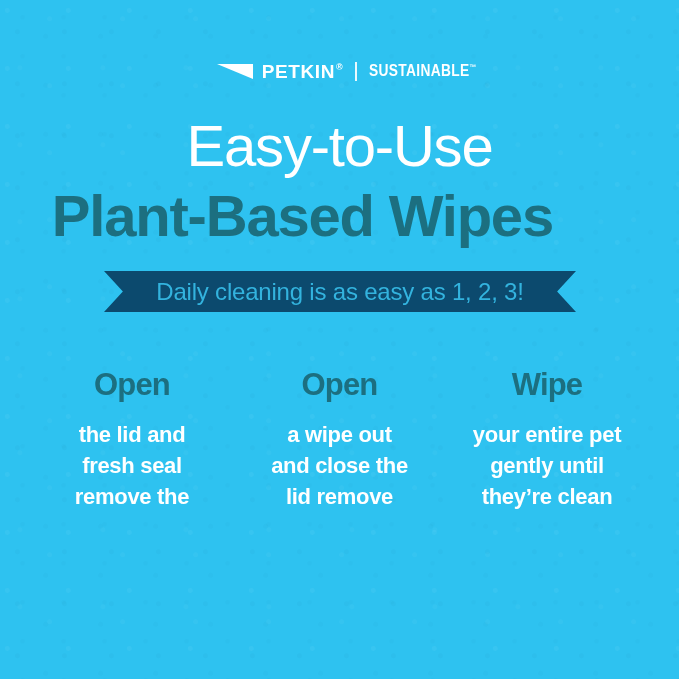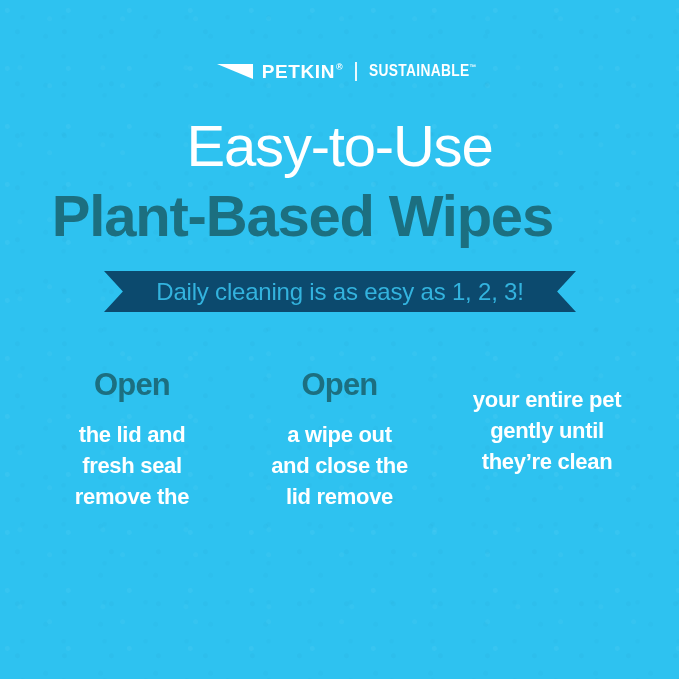--- a/index.html
+++ b/index.html
@@ -237,20 +237,21 @@
     <div class="step">
       <div class="step-title">Open</div>
       <div class="step-body">
         <span>a wipe out</span>
         <span>and close the</span>
         <span>lid remove</span>
       </div>
     </div>
 
     <div class="step">
+      <div class="step-title">Wipe</div>
       <div class="step-body">
         <span>your entire pet</span>
         <span>gently until</span>
         <span>they’re clean</span>
       </div>
     </div>
 
   </div>
 
 

